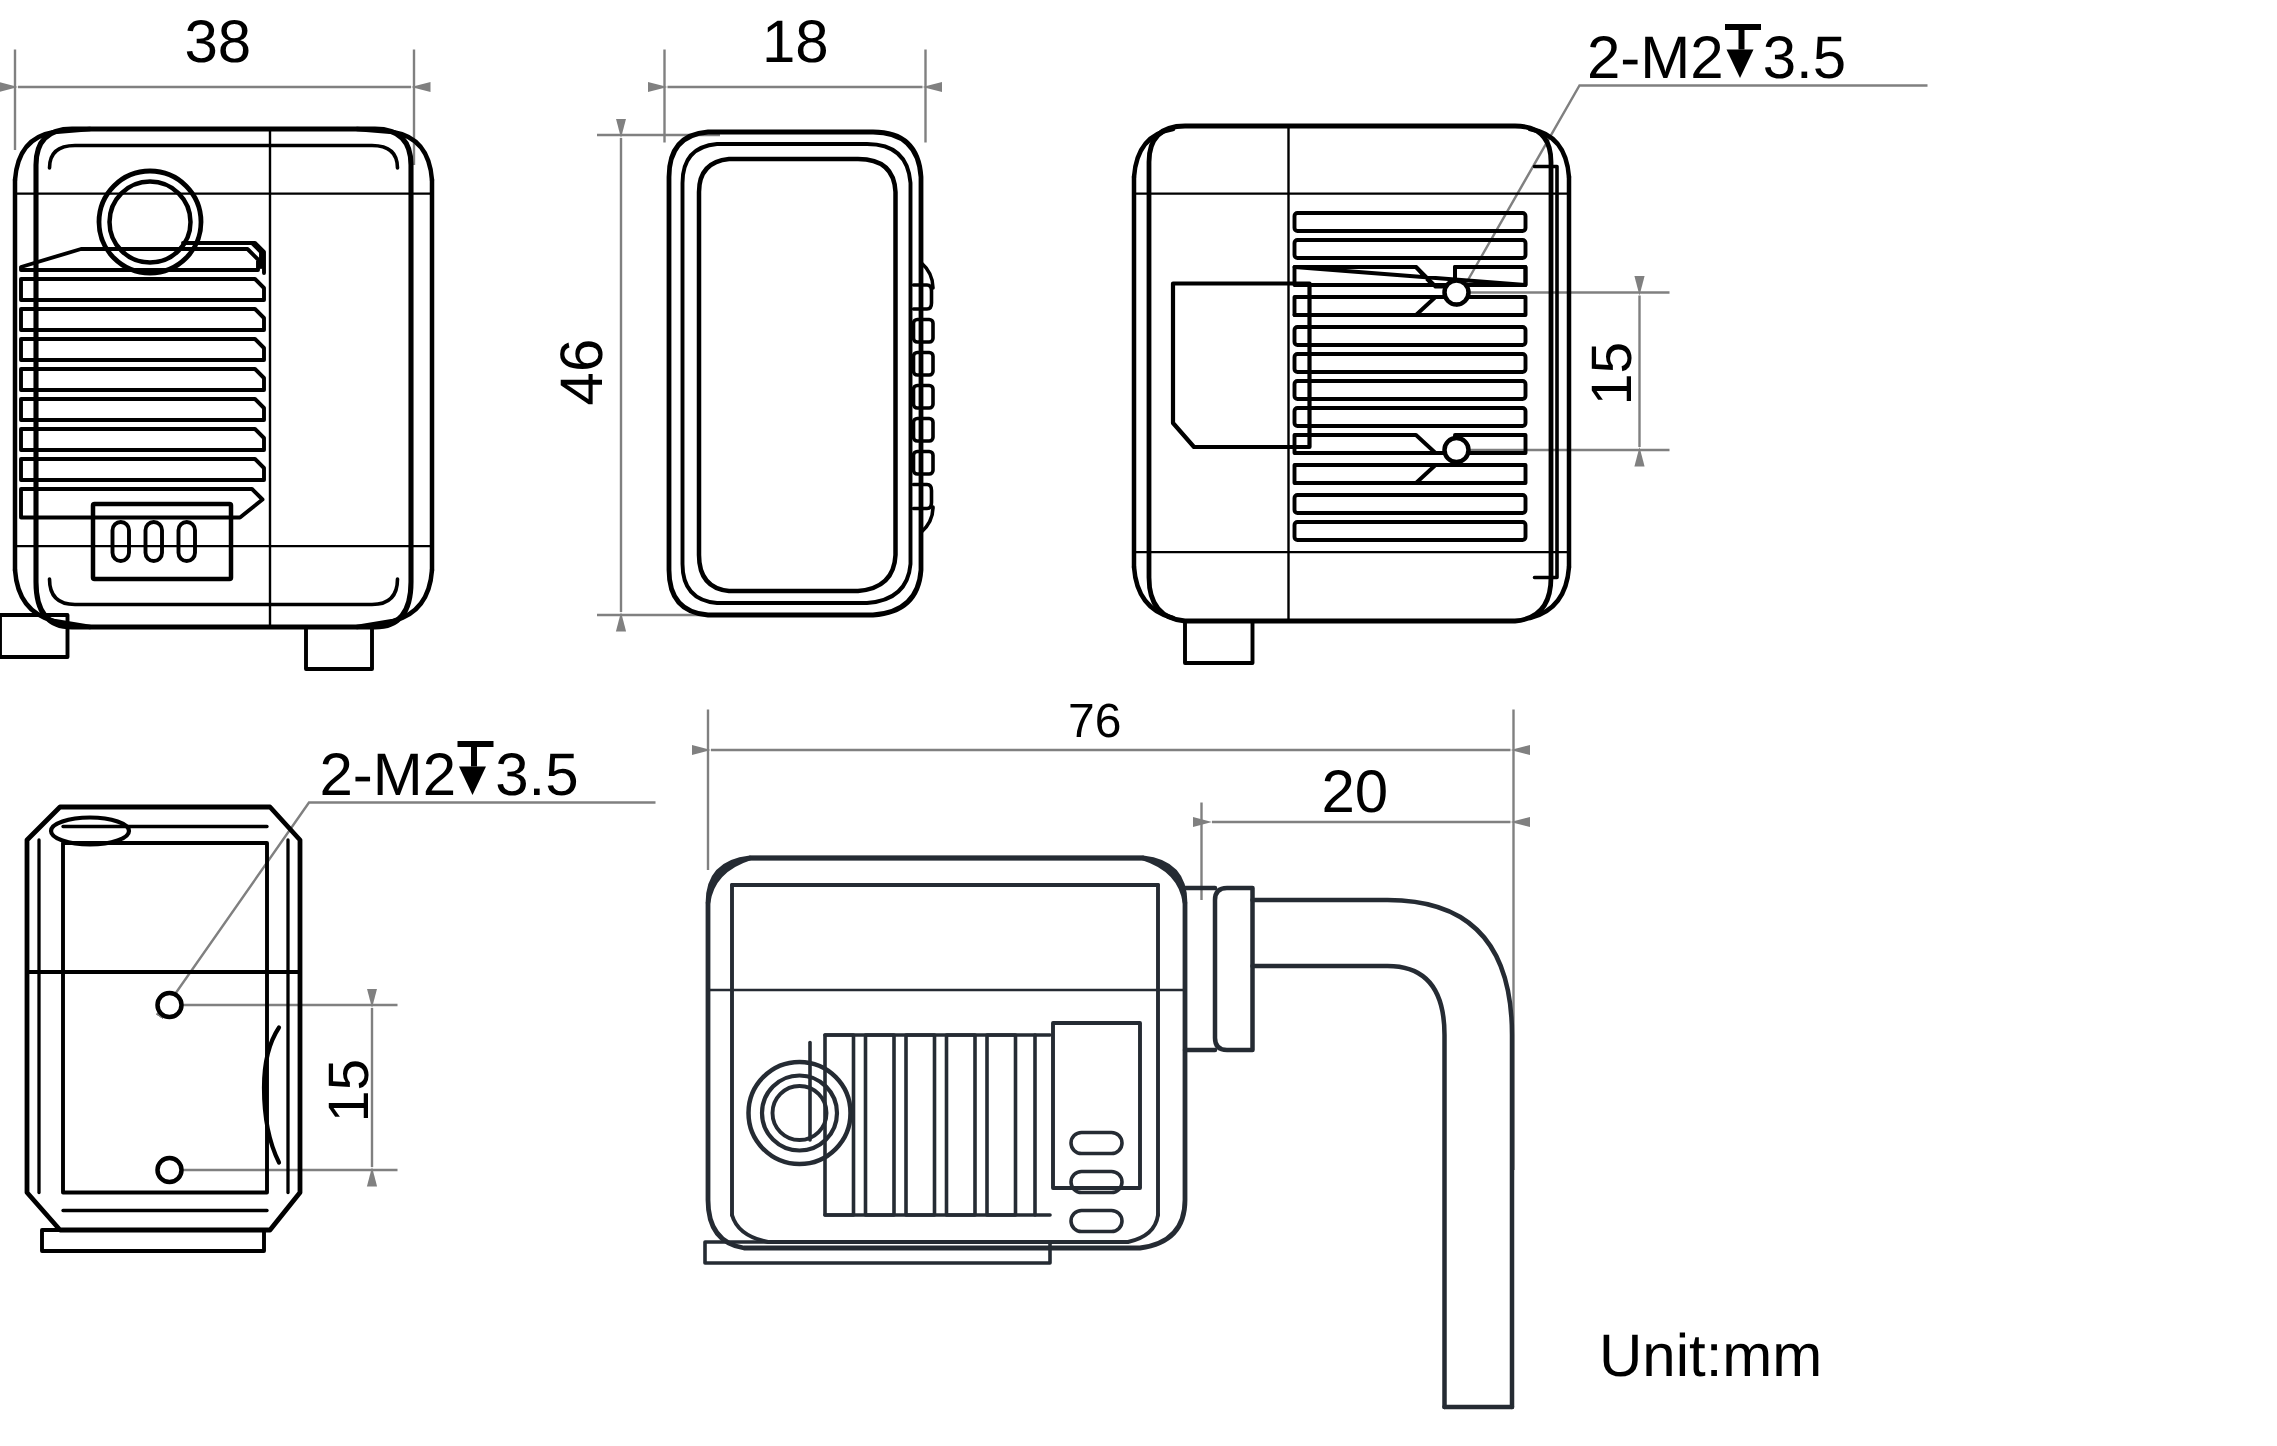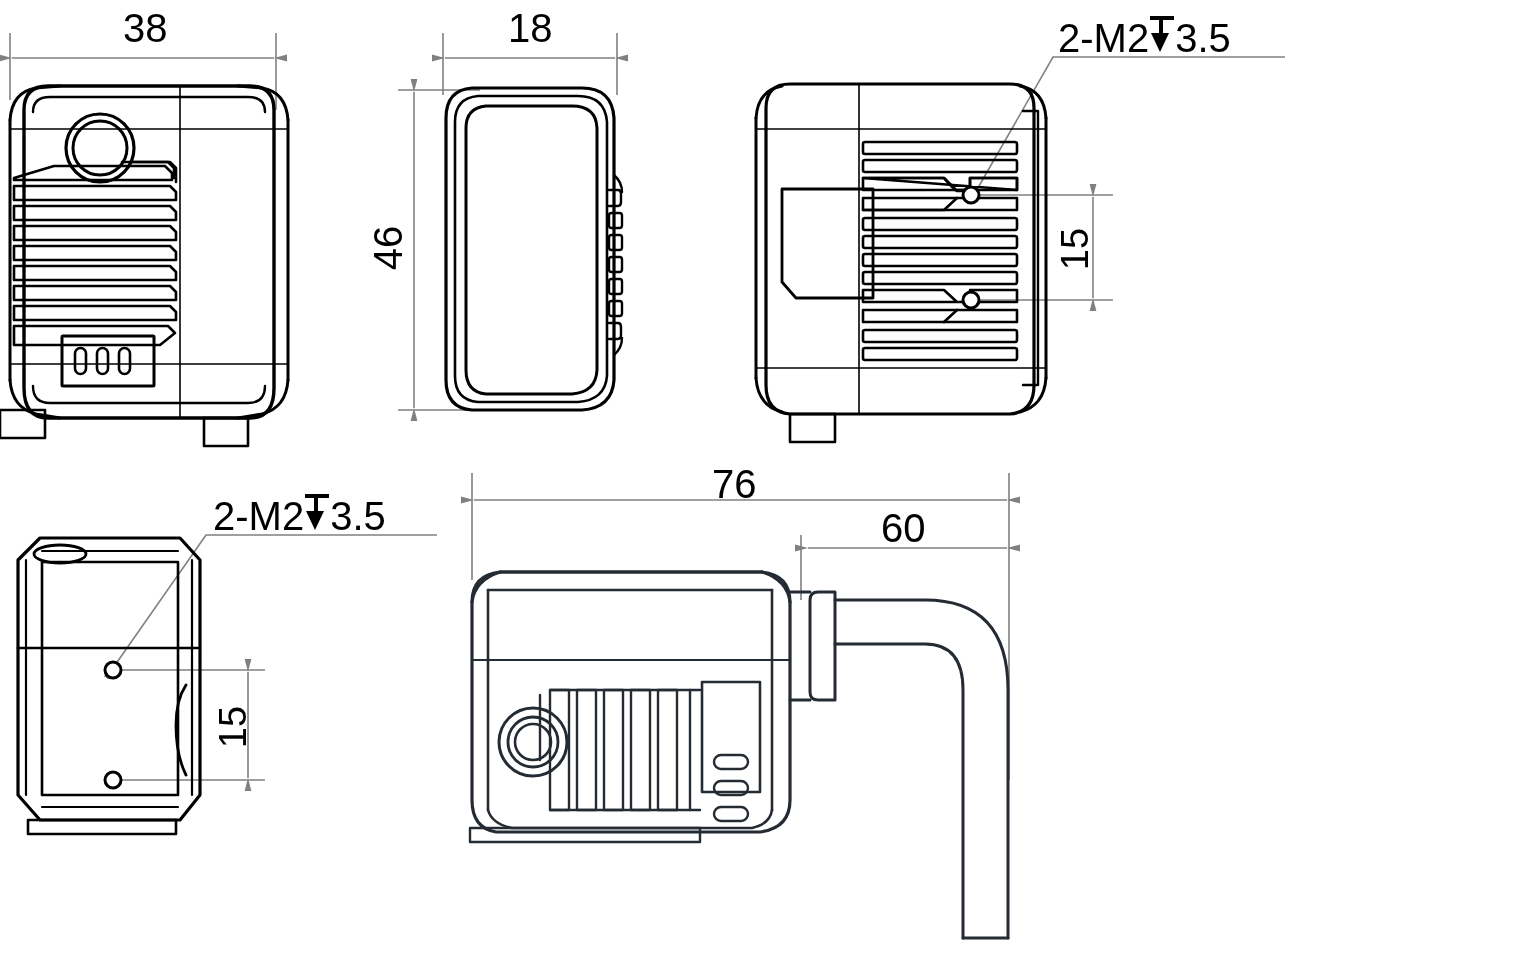--- a/index.html
+++ b/index.html
@@ -289,23 +289,23 @@
 <span class="dimtext" style="left:123px;top:8px;font-size:40px;">38</span>
 
 <span class="dimtext" style="left:508px;top:8px;font-size:40px;">18</span>
 
 <span class="dimtext rot90" style="left:366px;top:228px;font-size:40px;">46</span>
 
 <span class="dimtext rot90" style="left:1054px;top:230px;font-size:38px;">15</span>
 
 <span class="dimtext rot90" style="left:212px;top:708px;font-size:38px;">15</span>
 
-<span class="dimtext" style="left:712px;top:464px;font-size:40px;">76</span>
-
-<span class="dimtext" style="left:881px;top:508px;font-size:40px;">60</span>
+<span class="dimtext" style="left:712px;top:464px;font-size:32px;">76</span>
+
+<span class="dimtext" style="left:881px;top:508px;font-size:40px;">20</span>
 
 <span class="dimtext" style="left:1058px;top:14px;font-size:40px;">
   <span>2-M2</span><span style="display:inline-block;position:relative;width:26px;height:0.95em;vertical-align:baseline;">
       <span style="position:absolute;left:1px;top:0.06em;width:24px;height:3.5px;background:#000;"></span>
       <span style="position:absolute;left:10px;top:0.06em;width:3.5px;height:0.42em;background:#000;"></span>
       <span style="position:absolute;left:2px;top:0.48em;width:0;height:0;
                    border-left:9.5px solid transparent;border-right:9.5px solid transparent;
                    border-top:19px solid #000;"></span>
   </span><span>3.5</span>
 </span>
@@ -314,14 +314,15 @@
   <span>2-M2</span><span style="display:inline-block;position:relative;width:26px;height:0.95em;vertical-align:baseline;">
       <span style="position:absolute;left:1px;top:0.06em;width:24px;height:3.5px;background:#000;"></span>
       <span style="position:absolute;left:10px;top:0.06em;width:3.5px;height:0.42em;background:#000;"></span>
       <span style="position:absolute;left:2px;top:0.48em;width:0;height:0;
                    border-left:9.5px solid transparent;border-right:9.5px solid transparent;
                    border-top:19px solid #000;"></span>
   </span><span>3.5</span>
 </span>
 
 
+<span class="unit-lbl" style="left:1066px;top:884px;font-size:40px;">Unit:mm</span>
 
 </div>
 
 </body></html>

